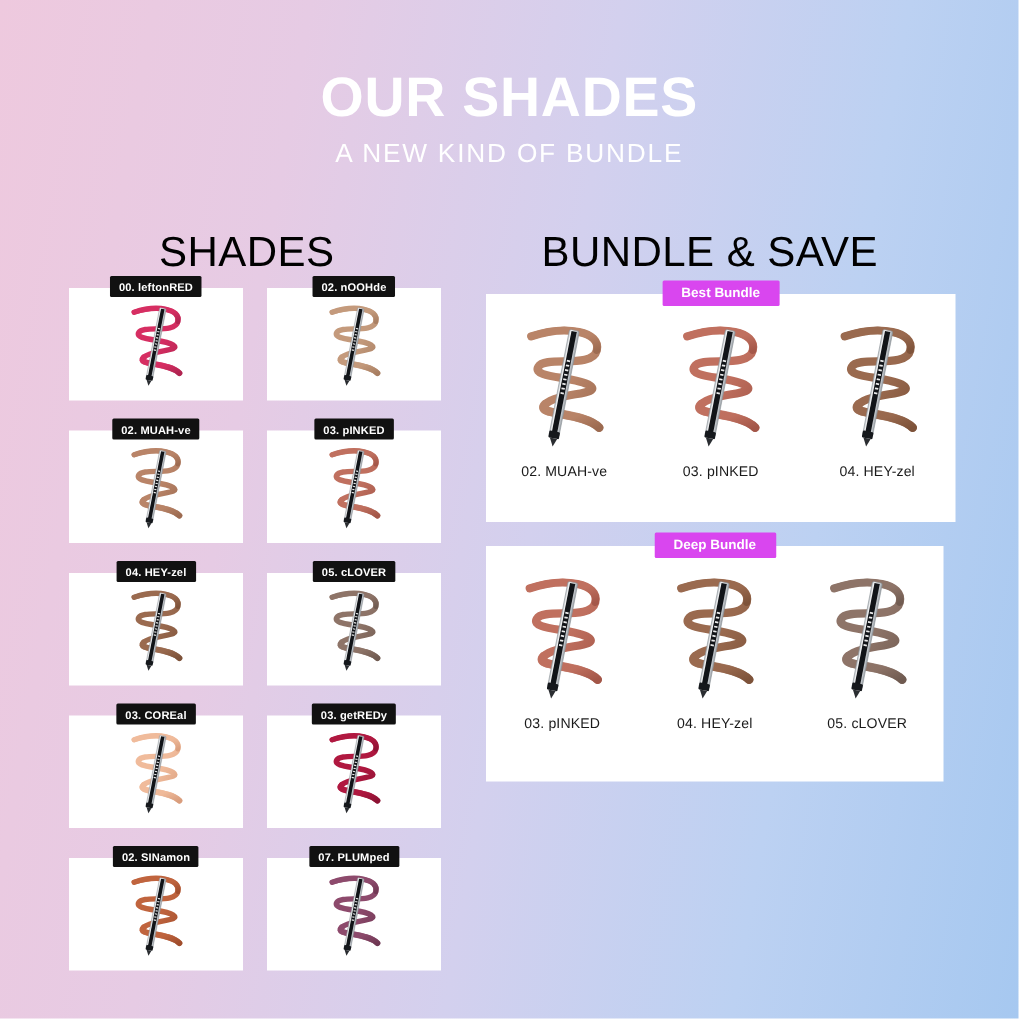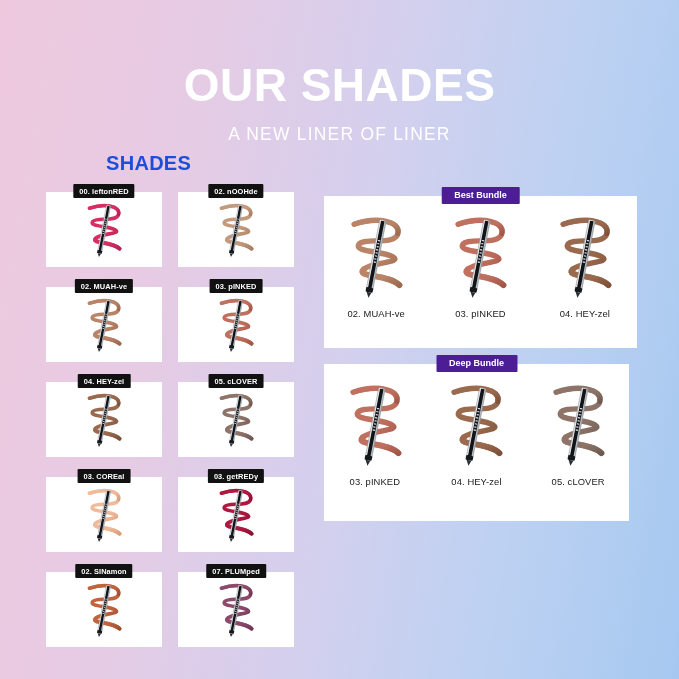--- a/index.html
+++ b/index.html
@@ -7,31 +7,31 @@
     width:679px;height:679px;
     font-family:"Liberation Sans", sans-serif;
     background:linear-gradient(100deg,#eec9de 0%,#e6cbe4 26%,#d3d0ee 52%,#bcd1f2 76%,#a6c8f0 100%);
     overflow:hidden;position:relative;
   }
   .page{position:absolute;inset:0;}
 
   
   .header{position:absolute;left:0;right:0;top:46px;text-align:center;}
   .title{
-    font-size:46px;font-weight:bold;color:#ffffff;letter-spacing:0.5px;
-    line-height:1;margin:16px;font-family:"Liberation Sans", sans-serif;
+    font-size:37px;font-weight:bold;color:#ffffff;letter-spacing:0.5px;
+    line-height:1;margin:0;font-family:"Liberation Sans", sans-serif;
   }
   .subtitle{
     font-size:17.5px;color:#ffffff;letter-spacing:1.2px;margin-top:9px;
     font-weight:400;
   }
 
   
   .sec-head{
-    position:absolute;font-size:20px;font-weight:bold;color:#1d4ed8;
+    position:absolute;font-size:28px;font-weight:normal;color:#000000;
     letter-spacing:0.3px;
   }
   .sec-shades{left:106px;top:152px;}
   .sec-bundle{left:361px;top:152px;}
 
   
   .shades-grid{
     position:absolute;left:46px;top:192px;
     width:248px;
     display:grid;grid-template-columns:116px 116px;gap:20px 16px;
@@ -49,21 +49,21 @@
   .swatch-wrap svg{position:absolute;left:50%;top:50%;transform:translate(-50%,-50%);}
 
   
   .bundle-panel{
     position:absolute;background:#ffffff;
   }
   #best-panel{left:324px;top:196px;width:313px;height:152px;}
   #deep-panel{left:324px;top:364px;width:305px;height:157px;}
   .bundle-tag{
     position:absolute;left:50%;top:-9px;transform:translateX(-50%);
-    background:#4c1d95;color:#ffffff;font-size:9px;font-weight:bold;
+    background:#d946ef;color:#ffffff;font-size:9px;font-weight:bold;
     padding:3px 13px 3.5px 13px;white-space:nowrap;z-index:5;border-radius:1px;
   }
   .bundle-items{
     position:absolute;inset:0;display:flex;justify-content:space-around;
     align-items:flex-start;padding-top:13px;box-sizing:border-box;
   }
   .bundle-item{display:flex;flex-direction:column;align-items:center;width:98px;}
   .bundle-swatch{position:relative;width:92px;height:96px;}
   .bundle-swatch svg{position:absolute;left:50%;top:50%;transform:translate(-50%,-50%);}
   .bundle-label{
@@ -71,24 +71,25 @@
     letter-spacing:0.1px;
   }
 </style>
 </head>
 <body>
 
 <div class="page">
 
   <div class="header">
     <div class="title">OUR SHADES</div>
-    <div class="subtitle">A NEW LINER OF LINER</div>
+    <div class="subtitle">A NEW KIND OF BUNDLE</div>
   </div>
 
   <div class="sec-head sec-shades">SHADES</div>
+  <div class="sec-head sec-bundle">BUNDLE &amp; SAVE</div>
 
   <div class="shades-grid" id="shades-grid">
       <div class="shade-card">
         <div class="shade-tag">00. leftonRED</div>
      <div class="swatch-wrap">
 
   <svg width="52" height="70" viewBox="0 0 100 112">
     <defs>
       <linearGradient id="gs0" x1="0" y1="0" x2="1" y2="1">
         <stop offset="0%" stop-color="#d62e62"></stop>

